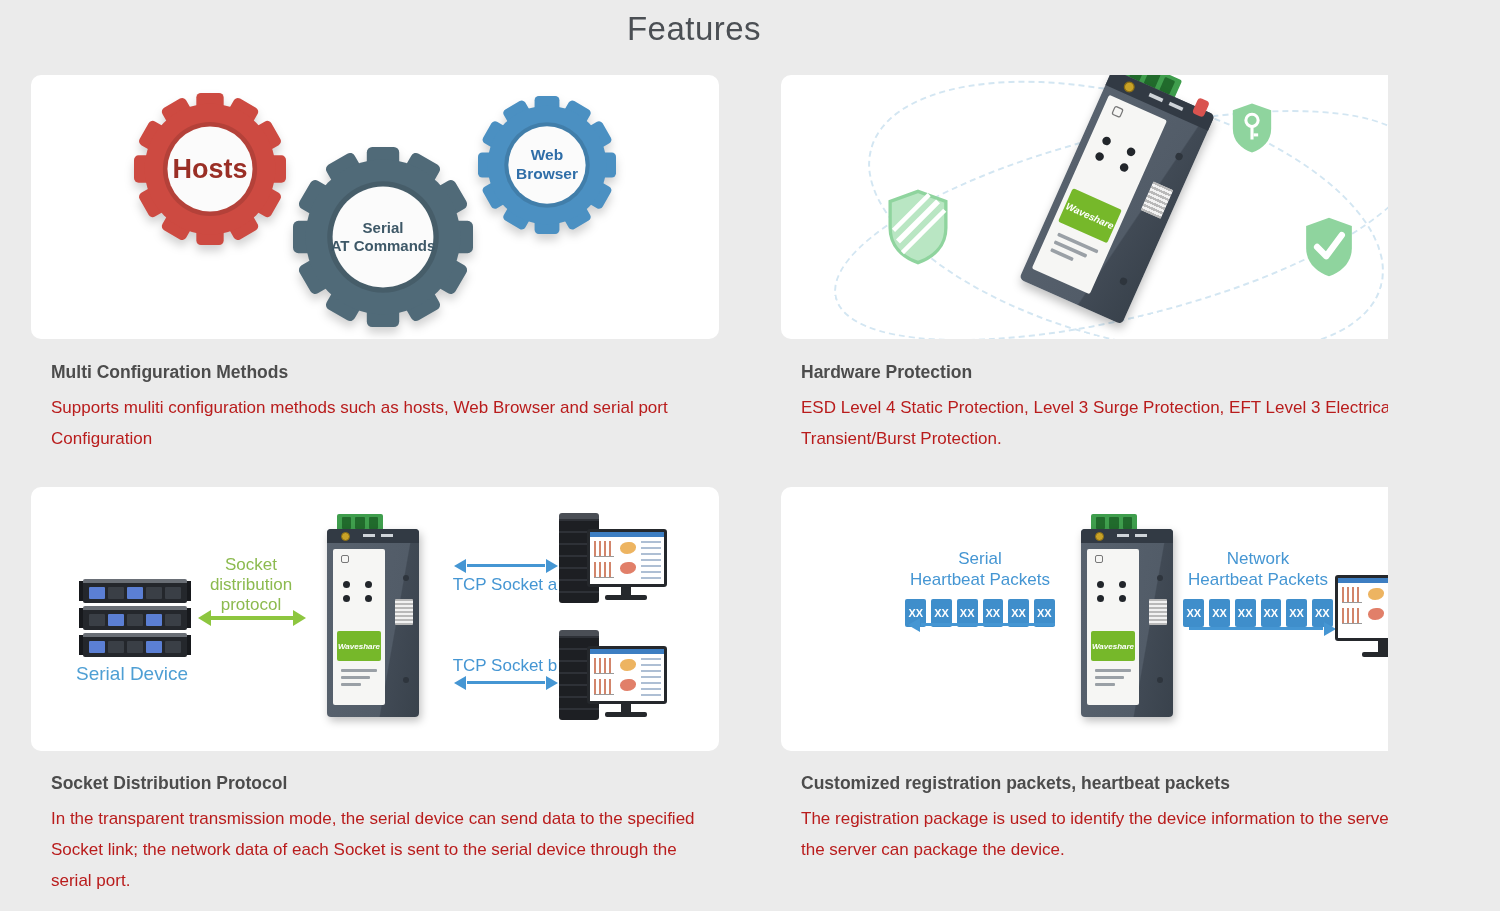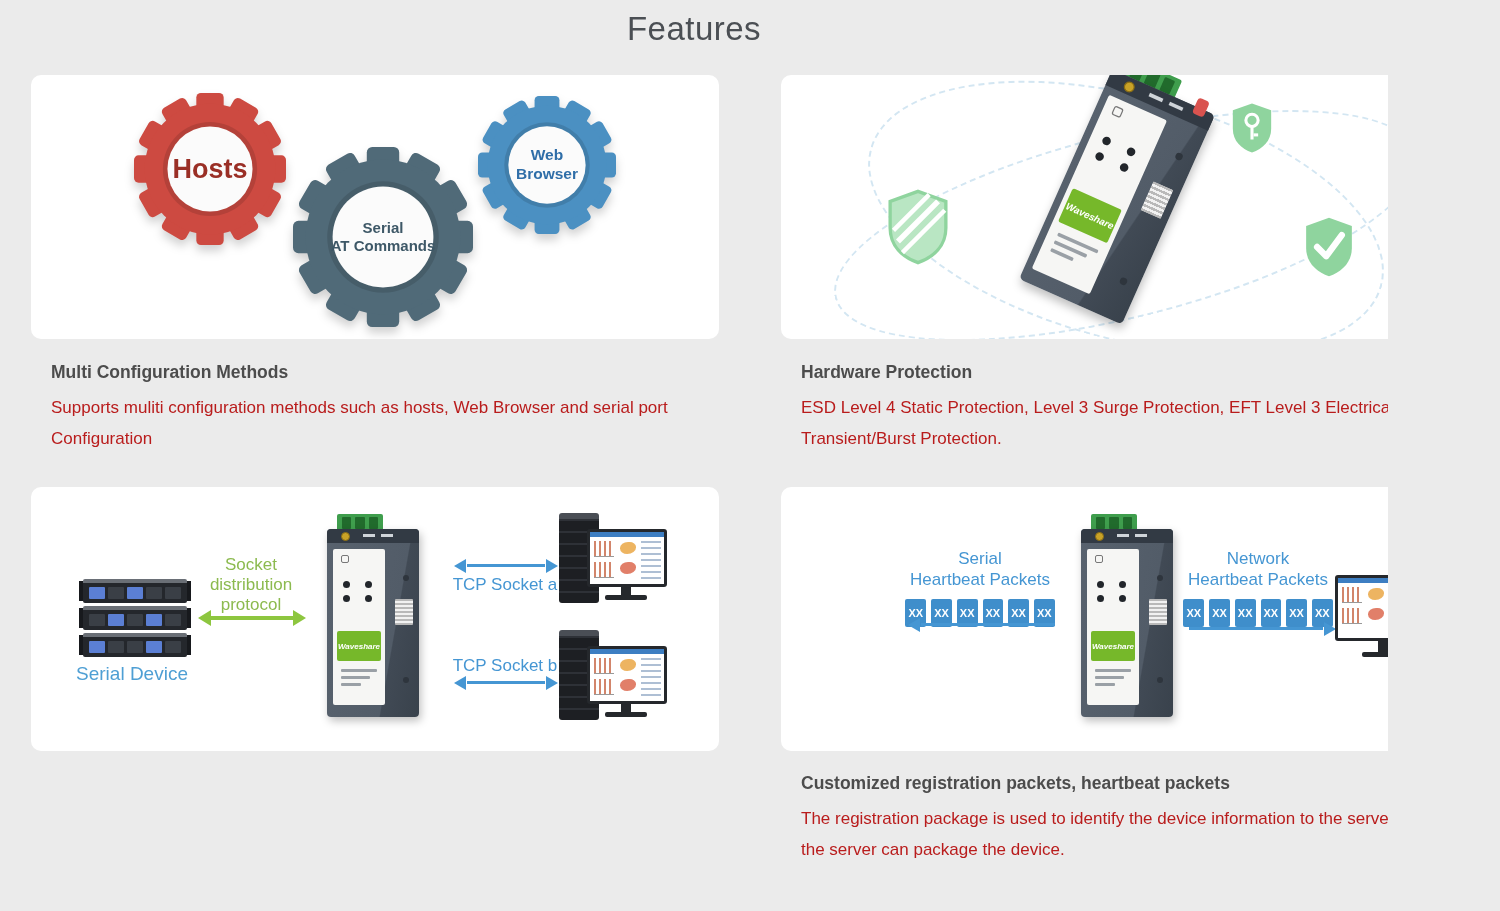--- a/index.html
+++ b/index.html
@@ -367,20 +367,24 @@
           <div class="scr-bars b2"></div>
         <div class="scr-map"></div>
           <div class="scr-map m2"></div>
           <div class="scr-list"></div>
       </div>
       <div class="mon-stand"></div>
         <div class="mon-base"></div>
     </div>
   </div>
 
+  <div class="tblock" id="t3">
+    <h2>Socket Distribution Protocol</h2>
+    <p>In the transparent transmission mode, the serial device can send data to the specified Socket link; the network data of each Socket is sent to the serial device through the serial port.</p>
+  </div>
 
   <div class="card" id="card4">
 
     <div class="blabel" style="left:114px; top:62px; width:170px;">
       <div>Serial</div>
       <div>Heartbeat Packets</div>
     </div>
     <div class="pkts" style="left:124px; top:112px; width:150px;">
       <span class="pkt">XX</span>
         <span class="pkt">XX</span>

